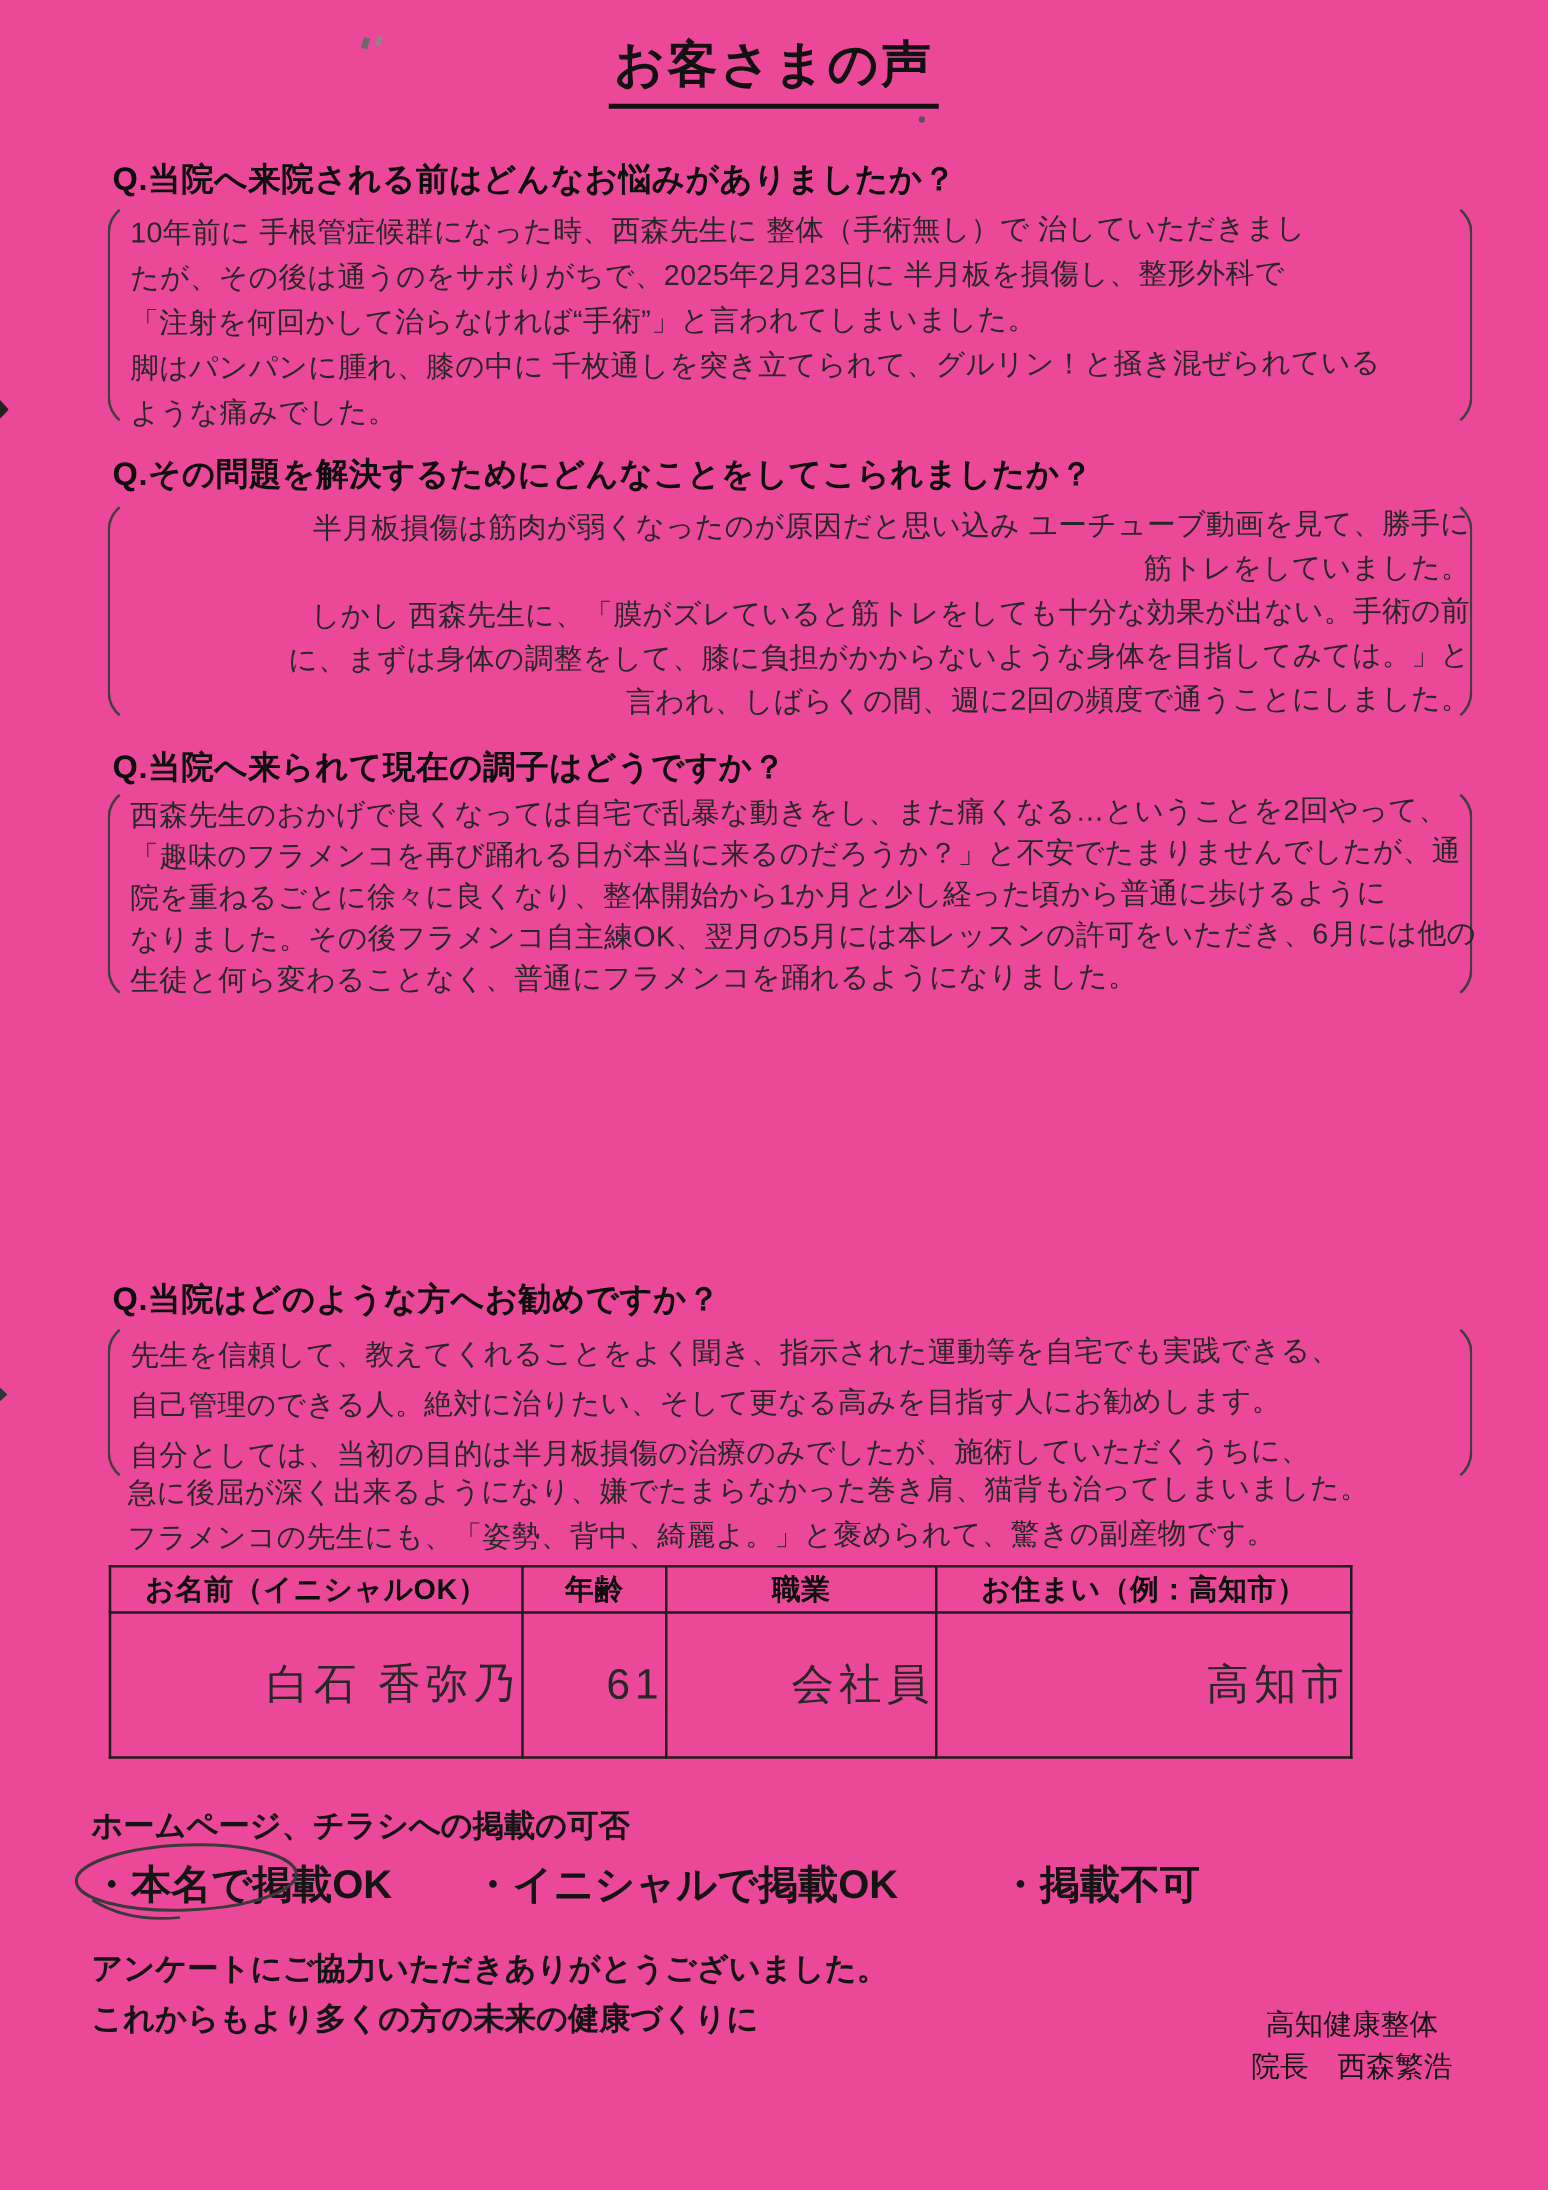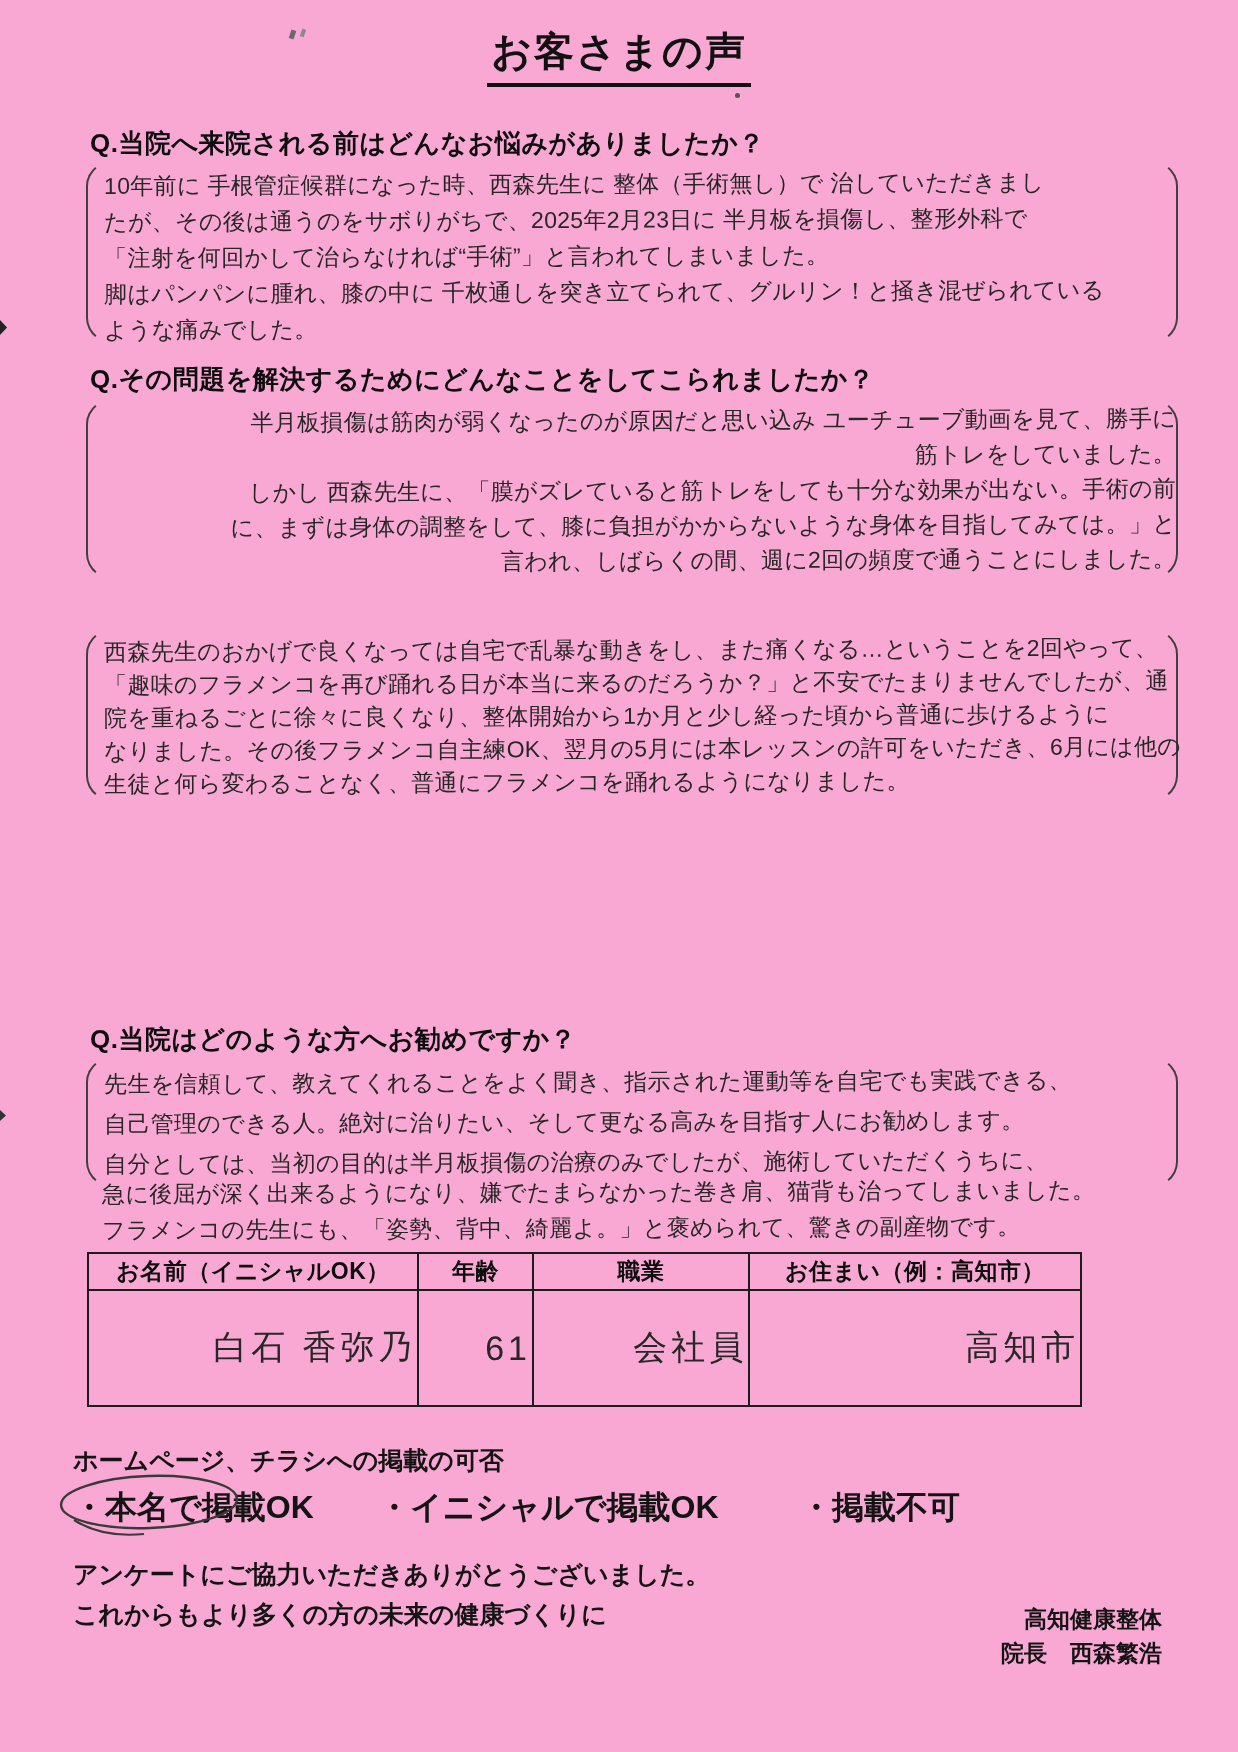--- a/index.html
+++ b/index.html
@@ -1,17 +1,17 @@
 <!DOCTYPE html>
 <html><head>
 <meta charset="utf-8">
 <style>
   html,body{margin:0;padding:0;background:#ffffff;}
   .page{
-    position:relative;width:1238px;height:1752px;background:#f9a8d4;
+    position:relative;width:1238px;height:1752px;background:#ec4899;
     font-family:"Liberation Sans","DejaVu Sans",sans-serif;color:#141414;overflow:hidden;
   }
   
   .title{
     position:absolute;left:0;top:24px;width:100%;text-align:center;
   }
   .title span{
     display:inline-block;font-size:40px;font-weight:700;letter-spacing:2px;
     border-bottom:4px solid #111;padding:0 4px 4px 4px;color:#111;
   }
@@ -55,21 +55,21 @@
   .info-table td .hand{font-size:34px;letter-spacing:4px;display:inline-block;white-space:nowrap;}
   .col-name{width:330px;}.col-age{width:115px;}.col-job{width:216px;}.col-addr{width:332px;}
   
   .consent-head{position:absolute;left:73px;top:1444px;font-size:25px;font-weight:700;white-space:nowrap;}
   .consent-opt{position:absolute;top:1486px;font-size:32px;font-weight:700;white-space:nowrap;}
   .consent-opt::before{content:"・";}
   .opt1{left:73px;} .opt2{left:378px;} .opt3{left:800px;}
   .sel-circle{position:absolute;left:52px;top:1466px;pointer-events:none;}
   
   .foot-line{position:absolute;left:73px;font-size:25px;font-weight:700;white-space:nowrap;}
-  .clinic-block{position:absolute;right:76px;text-align:right;font-weight:700;}
+  .clinic-block{position:absolute;right:76px;text-align:center;font-weight:400;}
   .clinic-line{font-size:23px;white-space:nowrap;line-height:34px;}
   
   .speck{position:absolute;background:#6a6a6a;}
   .sp1{left:290px;top:30px;width:5px;height:9px;transform:rotate(18deg);}
   .sp2{left:301px;top:29px;width:4px;height:8px;transform:rotate(20deg);background:#8a8a8a;}
   .sp3{left:735px;top:93px;width:5px;height:5px;border-radius:50%;background:#555;}
   .sp4{left:0;top:320px;width:7px;height:15px;background:#222;clip-path:polygon(0 0,100% 50%,0 100%);}
   .sp5{left:0;top:1110px;width:6px;height:11px;background:#333;clip-path:polygon(0 0,100% 50%,0 100%);}
 </style>
 </head>
@@ -92,20 +92,21 @@
 
   <div class="qhead" style="top:362px;">Q.その問題を解決するためにどんなことをしてこられましたか？</div>
   <div class="ansbox b2" style="top:396px;height:186px;text-align:right;">
     <div class="hand">半月板損傷は筋肉が弱くなったのが原因だと思い込み ユーチューブ動画を見て、勝手に</div>
     <div class="hand">筋トレをしていました。</div>
     <div class="hand">しかし 西森先生に、「膜がズレていると筋トレをしても十分な効果が出ない。手術の前</div>
     <div class="hand">に、まずは身体の調整をして、膝に負担がかからないような身体を目指してみては。」と</div>
     <div class="hand">言われ、しばらくの間、週に2回の頻度で通うことにしました。</div>
   </div>
 
+  <div class="qhead" style="top:596px;">Q.当院へ来られて現在の調子はどうですか？</div>
   <div class="ansbox b3" style="top:626px;height:178px;">
     <div class="hand">西森先生のおかげで良くなっては自宅で乱暴な動きをし、また痛くなる…ということを2回やって、</div>
     <div class="hand">「趣味のフラメンコを再び踊れる日が本当に来るのだろうか？」と不安でたまりませんでしたが、通</div>
     <div class="hand">院を重ねるごとに徐々に良くなり、整体開始から1か月と少し経った頃から普通に歩けるように</div>
     <div class="hand">なりました。その後フラメンコ自主練OK、翌月の5月には本レッスンの許可をいただき、6月には他の</div>
     <div class="hand">生徒と何ら変わることなく、普通にフラメンコを踊れるようになりました。</div>
   </div>
 
 
   <div class="qhead" style="top:1022px;">Q.当院はどのような方へお勧めですか？</div>

